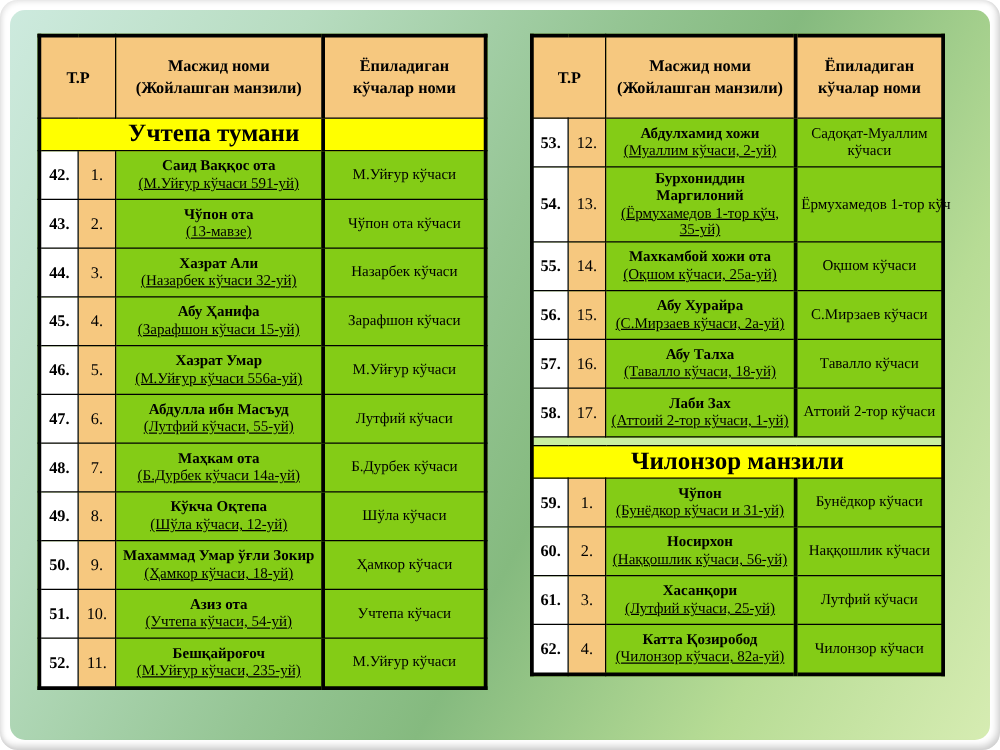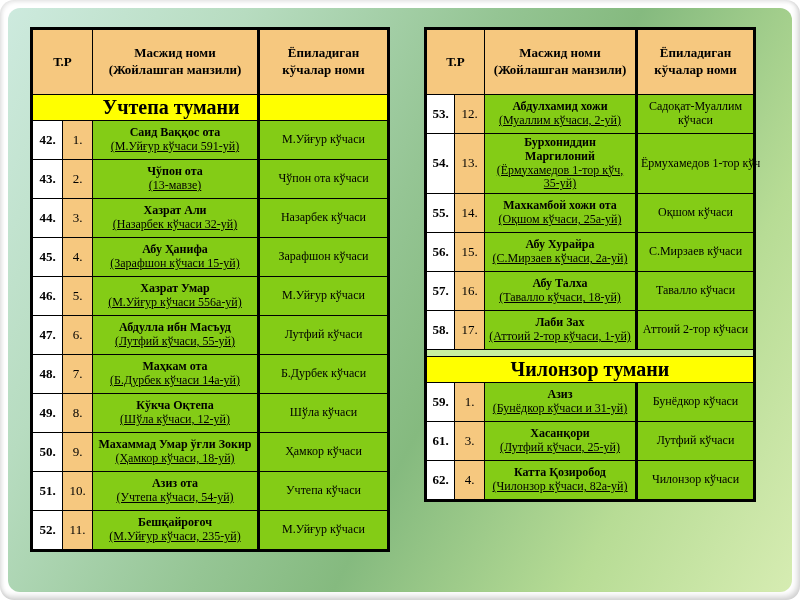--- a/index.html
+++ b/index.html
@@ -244,30 +244,39 @@
         <td class="namecell">
           <div class="mname">Лаби Зах</div>
           <div class="maddr">(Аттоий 2-тор кўчаси, 1-уй)</div>
         </td>
         <td class="streetcell bL nowrap">Аттоий 2-тор кўчаси</td>
       </tr>
       <tr>
         <td class="spacer" colspan="4"></td>
       </tr>
       <tr>
-        <td class="section" colspan="4">Чилонзор тумани</td>
+        <td class="section" colspan="4">Чилонзор манзили</td>
       </tr>
       <tr>
         <td class="num">59.</td>
         <td class="sub">1.</td>
         <td class="namecell">
-          <div class="mname">Азиз</div>
+          <div class="mname">Чўпон</div>
           <div class="maddr">(Бунёдкор кўчаси и 31-уй)</div>
         </td>
         <td class="streetcell bL">Бунёдкор кўчаси</td>
+      </tr>
+      <tr>
+        <td class="num">60.</td>
+        <td class="sub">2.</td>
+        <td class="namecell">
+          <div class="mname">Носирхон</div>
+          <div class="maddr">(Наққошлик кўчаси, 56-уй)</div>
+        </td>
+        <td class="streetcell bL">Наққошлик кўчаси</td>
       </tr>
       <tr>
         <td class="num">61.</td>
         <td class="sub">3.</td>
         <td class="namecell">
           <div class="mname">Хасанқори</div>
           <div class="maddr">(Лутфий кўчаси, 25-уй)</div>
         </td>
         <td class="streetcell bL">Лутфий кўчаси</td>
       </tr>

